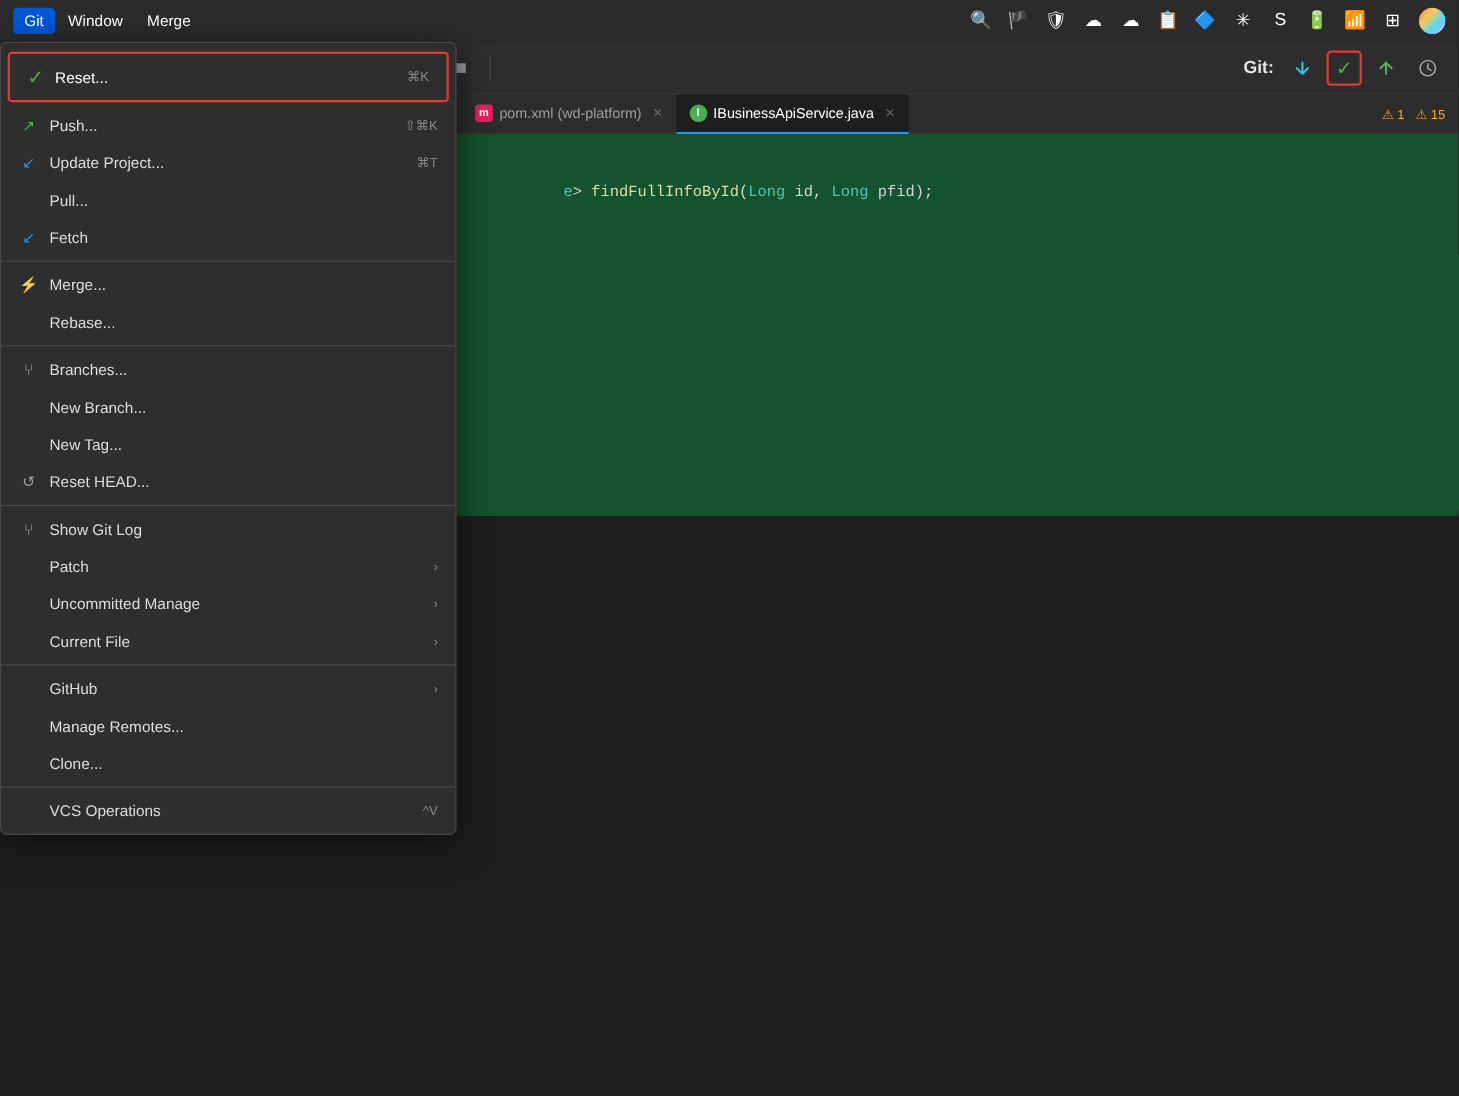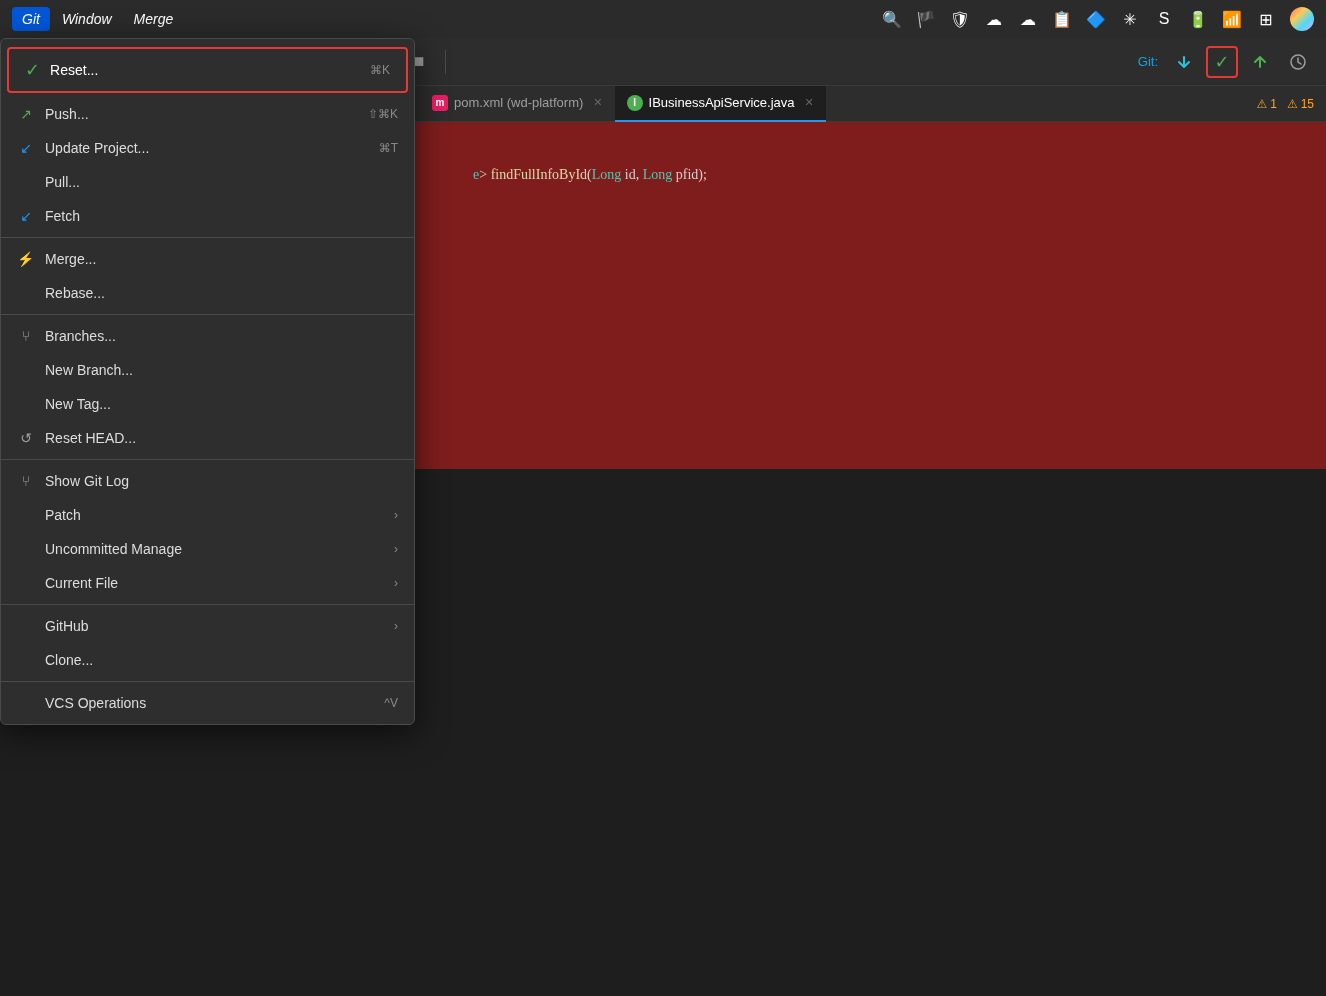--- a/index.html
+++ b/index.html
@@ -26,21 +26,20 @@
       display: flex;
       align-items: center;
       gap: 2px;
     }
     .menu-item {
       padding: 4px 10px;
       border-radius: 4px;
       font-size: 14px;
       color: #ffffff;
       cursor: pointer;
-      font-style: italic;
     }
     .menu-item.active {
       background: #0057d8;
     }
     .menubar-icons {
       margin-left: auto;
       display: flex;
       align-items: center;
       gap: 14px;
     }
@@ -78,23 +77,24 @@
     .toolbar-btn.green { color: #4caf50; }
     .toolbar-btn.teal { color: #26c6da; }
     .toolbar-separator {
       width: 1px;
       height: 24px;
       background: #4a4a4a;
       margin: 0 4px;
     }
     .toolbar-spacer { flex: 1; }
     .git-label {
-      color: #0ea5e9;
-      font-size: 13px;
+      color: #e5e5e5;
+      font-size: 16px;
       margin-right: 4px;
+      font-weight: bold;
     }
     .git-btn-commit {
       width: 32px;
       height: 32px;
       display: flex;
       align-items: center;
       justify-content: center;
       border-radius: 4px;
       cursor: pointer;
       color: #4caf50;
@@ -213,23 +213,23 @@
     .menu-separator {
       height: 1px;
       background: #4a4a4a;
       margin: 4px 0;
     }
     .menu-item-row.no-icon { padding-left: 16px; }
 
     
     .code-area {
       flex: 1;
-      background: #7f1d1d;
+      background: #14532d;
       padding: 20px 30px;
-      font-family: Liberation Serif, serif;
+      font-family: Liberation Mono, monospace;
       font-size: 14px;
       overflow: hidden;
       position: relative;
       margin-left: 415px;
     }
     .code-line {
       line-height: 1.6;
       white-space: pre;
     }
     .code-method { color: #dcdcaa; }
@@ -465,20 +465,24 @@
   </div>
 
   <div class="menu-separator"></div>
 
   <div class="menu-item-row no-icon">
     <span class="icon"></span>
     <span>GitHub</span>
     <span class="arrow">›</span>
   </div>
 
+  <div class="menu-item-row no-icon">
+    <span class="icon"></span>
+    <span>Manage Remotes...</span>
+  </div>
 
   <div class="menu-item-row no-icon">
     <span class="icon"></span>
     <span>Clone...</span>
   </div>
 
   <div class="menu-separator"></div>
 
   <div class="menu-item-row no-icon">
     <span class="icon"></span>

